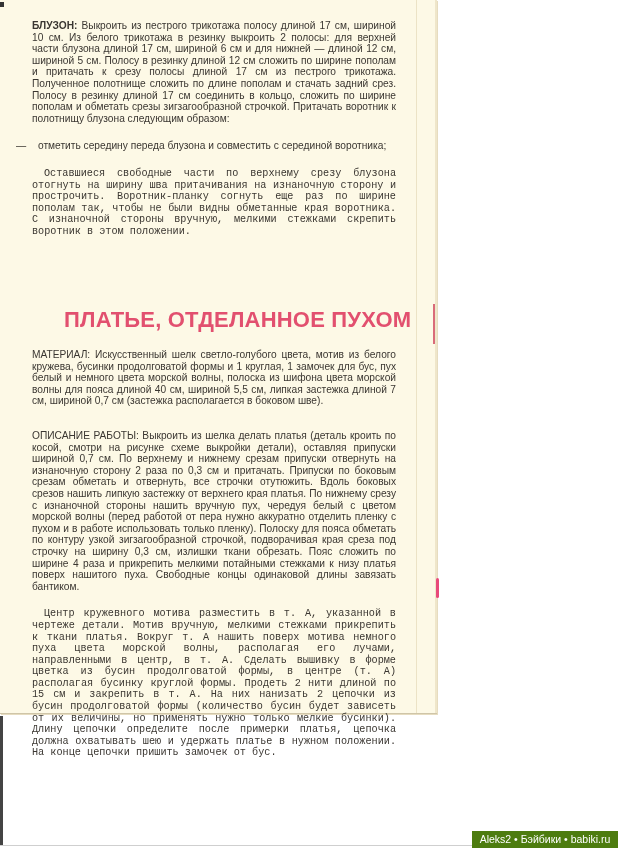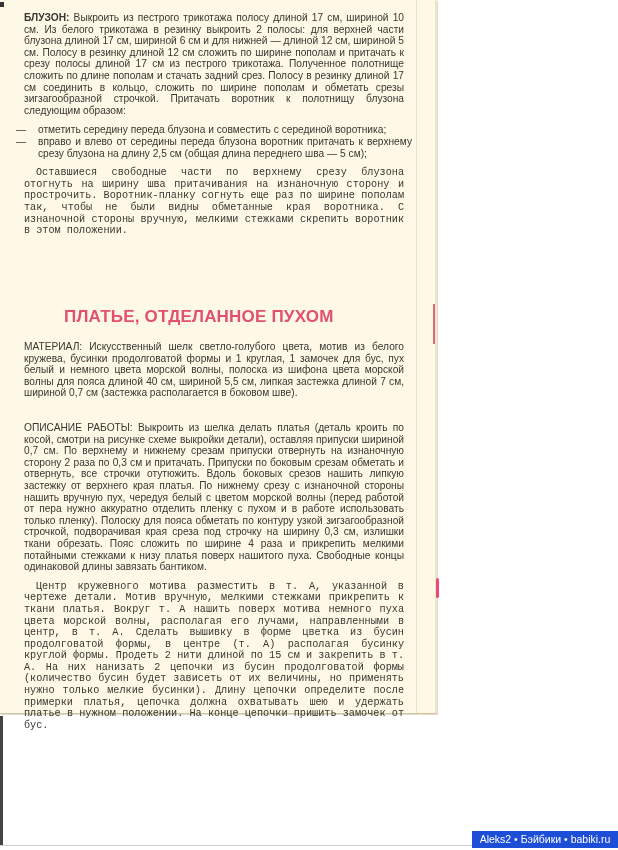--- a/index.html
+++ b/index.html
@@ -38,55 +38,54 @@
       background: #444;
     }
     .bottom-line {
       position: absolute; left: 0; top: 845px; width: 618px; height: 1px; background: #cfcfcf;
     }
     .content {
       position: absolute; left: 16px; top: 4px; width: 396px;
       color: #3a3631; font-size: 10.2px; line-height: 11.6px;
       text-align: justify;
     }
-    .content p { margin: 8px; }
+    .content p { margin: 16px; }
     .content .lead { font-weight: bold; }
     .indent { text-indent: 12px; font-family: Liberation Mono, monospace; }
     ul.dash { list-style: none; margin: 6px 0 0 0; padding: 0; }
     ul.dash li { position: relative; padding-left: 22px; }
     ul.dash li::before { content: "—"; position: absolute; left: 0; }
     .heading {
       position: absolute; left: 64px; top: 307px;
-      color: #e2506f; font-weight: bold; font-size: 17px; letter-spacing: 0.2px;
+      color: #e2506f; font-weight: bold; font-size: 22px; letter-spacing: 0.2px;
     }
     .materials { position: absolute; left: 16px; top: 333px; width: 396px; }
     .description { position: absolute; left: 16px; top: 414px; width: 396px; }
     .watermark {
       position: absolute; left: 472px; top: 831px; width: 146px; height: 17px;
-      background: #1d4ed8; color: #ffffff;
+      background: #4d7c0f; color: #ffffff;
       font-size: 10.5px; line-height: 17px; text-align: center;
     }
   </style>
 </head>
 <body>
 
 <div class="paper"></div>
 <div class="fold"></div>
 <div class="right-edge"></div>
 <div class="edge-mark-1"></div>
 <div class="edge-mark-2"></div>
 <div class="corner-mark"></div>
 <div class="left-strip"></div>
 <div class="bottom-line"></div>
 
 <div class="content">
   <p><span class="lead">БЛУЗОН:</span><span> Выкроить из пестрого трикотажа полосу длиной 17 см, шириной 10 см. Из белого трикотажа в резинку выкроить 2 полосы: для верхней части блузона длиной 17 см, шириной 6 см и для нижней — длиной 12 см, шириной 5 см. Полосу в резинку длиной 12 см сложить по ширине пополам и притачать к срезу полосы длиной 17 см из пестрого трикотажа. Полученное полотнище сложить по длине пополам и стачать задний срез. Полосу в резинку длиной 17 см соединить в кольцо, сложить по ширине пополам и обметать срезы зигзагообразной строчкой. Притачать воротник к полотнищу блузона следующим образом:</span></p>
   <ul class="dash">
     <li>отметить середину переда блузона и совместить с серединой воротника;</li>
-    <li>вправо и влево от середины переда блузона воротник притачать к верхнему срезу блузона на длину 2,5 см (общая длина переднего шва — 5 см);</li>
   </ul>
   <p class="indent">Оставшиеся свободные части по верхнему срезу блузона отогнуть на ширину шва притачивания на изнаночную сторону и прострочить. Воротник-планку согнуть еще раз по ширине пополам так, чтобы не были видны обметанные края воротника. С изнаночной стороны вручную, мелкими стежками скрепить воротник в этом положении.</p>
 </div>
 
 <div class="heading">ПЛАТЬЕ, ОТДЕЛАННОЕ ПУХОМ</div>
 
 <div class="content materials">
   <p><span>МАТЕРИАЛ:</span><span> Искусственный шелк светло-голубого цвета, мотив из белого кружева, бусинки продолговатой формы и 1 круглая, 1 замочек для бус, пух белый и немного цвета морской волны, полоска из шифона цвета морской волны для пояса длиной 40 см, шириной 5,5 см, липкая застежка длиной 7 см, шириной 0,7 см (застежка располагается в боковом шве).</span></p>
 </div>
 

